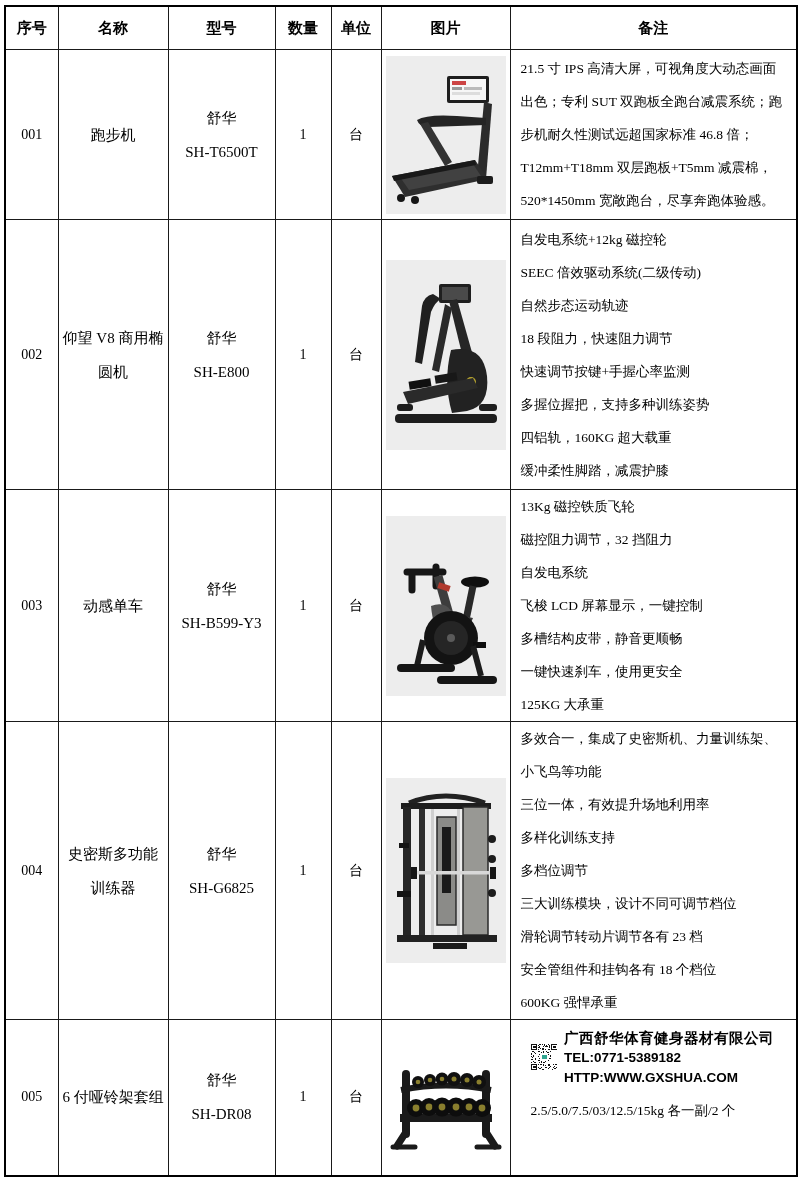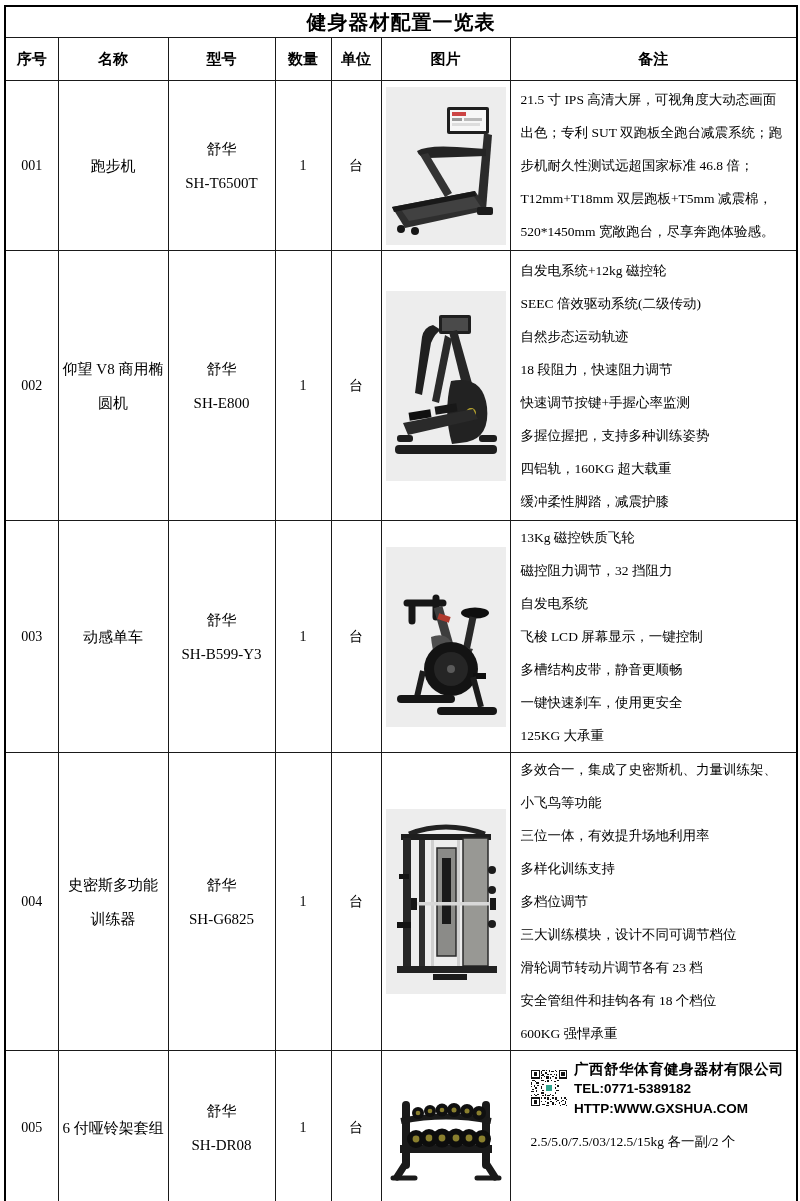--- a/index.html
+++ b/index.html
@@ -6,21 +6,21 @@
   body{width:800px;height:1201px;position:relative;
        font-family:"Liberation Serif","DejaVu Serif",serif;color:#000;}
   table{border-collapse:collapse;table-layout:fixed;
         position:absolute;left:4px;top:5px;width:792px;
         border:2px solid #000;}
   td,th{border:1px solid #1a1a1a;padding:0;vertical-align:middle;text-align:center;overflow:hidden;}
   .title-cell{height:30px;font-size:20px;font-weight:bold;letter-spacing:1px;}
   .header-row th{height:42px;font-size:15px;font-weight:bold;}
   .cell-line{line-height:34px;font-size:15px;white-space:nowrap;}
   .num{font-size:14px;margin-top:17px;}
-  .remarks-cell{text-align:left;padding:0 6px 0 10px;}
+  .remarks-cell{text-align:left;padding:0 16px 0 10px;}
   .rline{line-height:33px;font-size:13.5px;white-space:nowrap;}
   .photo{margin:0 auto;display:flex;align-items:center;justify-content:center;background:#ededed;}
   .photo.white{background:#fff;}
   .r5-remarks{vertical-align:top;}
   .r5-inner{padding:8px 6px 0 10px;text-align:left;}
   .company{display:flex;align-items:flex-start;gap:7px;}
   .co-text{display:flex;flex-direction:column;}
   .co-name{font-family:"Liberation Sans","DejaVu Sans",sans-serif;font-weight:bold;
            font-size:14.5px;line-height:20px;white-space:nowrap;letter-spacing:.5px;}
   .co-line{font-family:"Liberation Sans","DejaVu Sans",sans-serif;font-weight:bold;
@@ -36,23 +36,20 @@
     <col style="width:53px">
       <col style="width:110px">
       <col style="width:107px">
     <col style="width:56px">
       <col style="width:50px">
       <col style="width:129px">
     <col style="width:287px">
   </colgroup>
 
   <tbody>
-      <tr>
-    <td colspan="7" class="title-cell">健身器材配置一览表</td>
-  </tr>
 
   <tr class="header-row">
     <th>序号</th>
     <th>名称</th>
     <th>型号</th>
     <th>数量</th>
     <th>单位</th>
     <th>图片</th>
     <th>备注</th>
   </tr>

